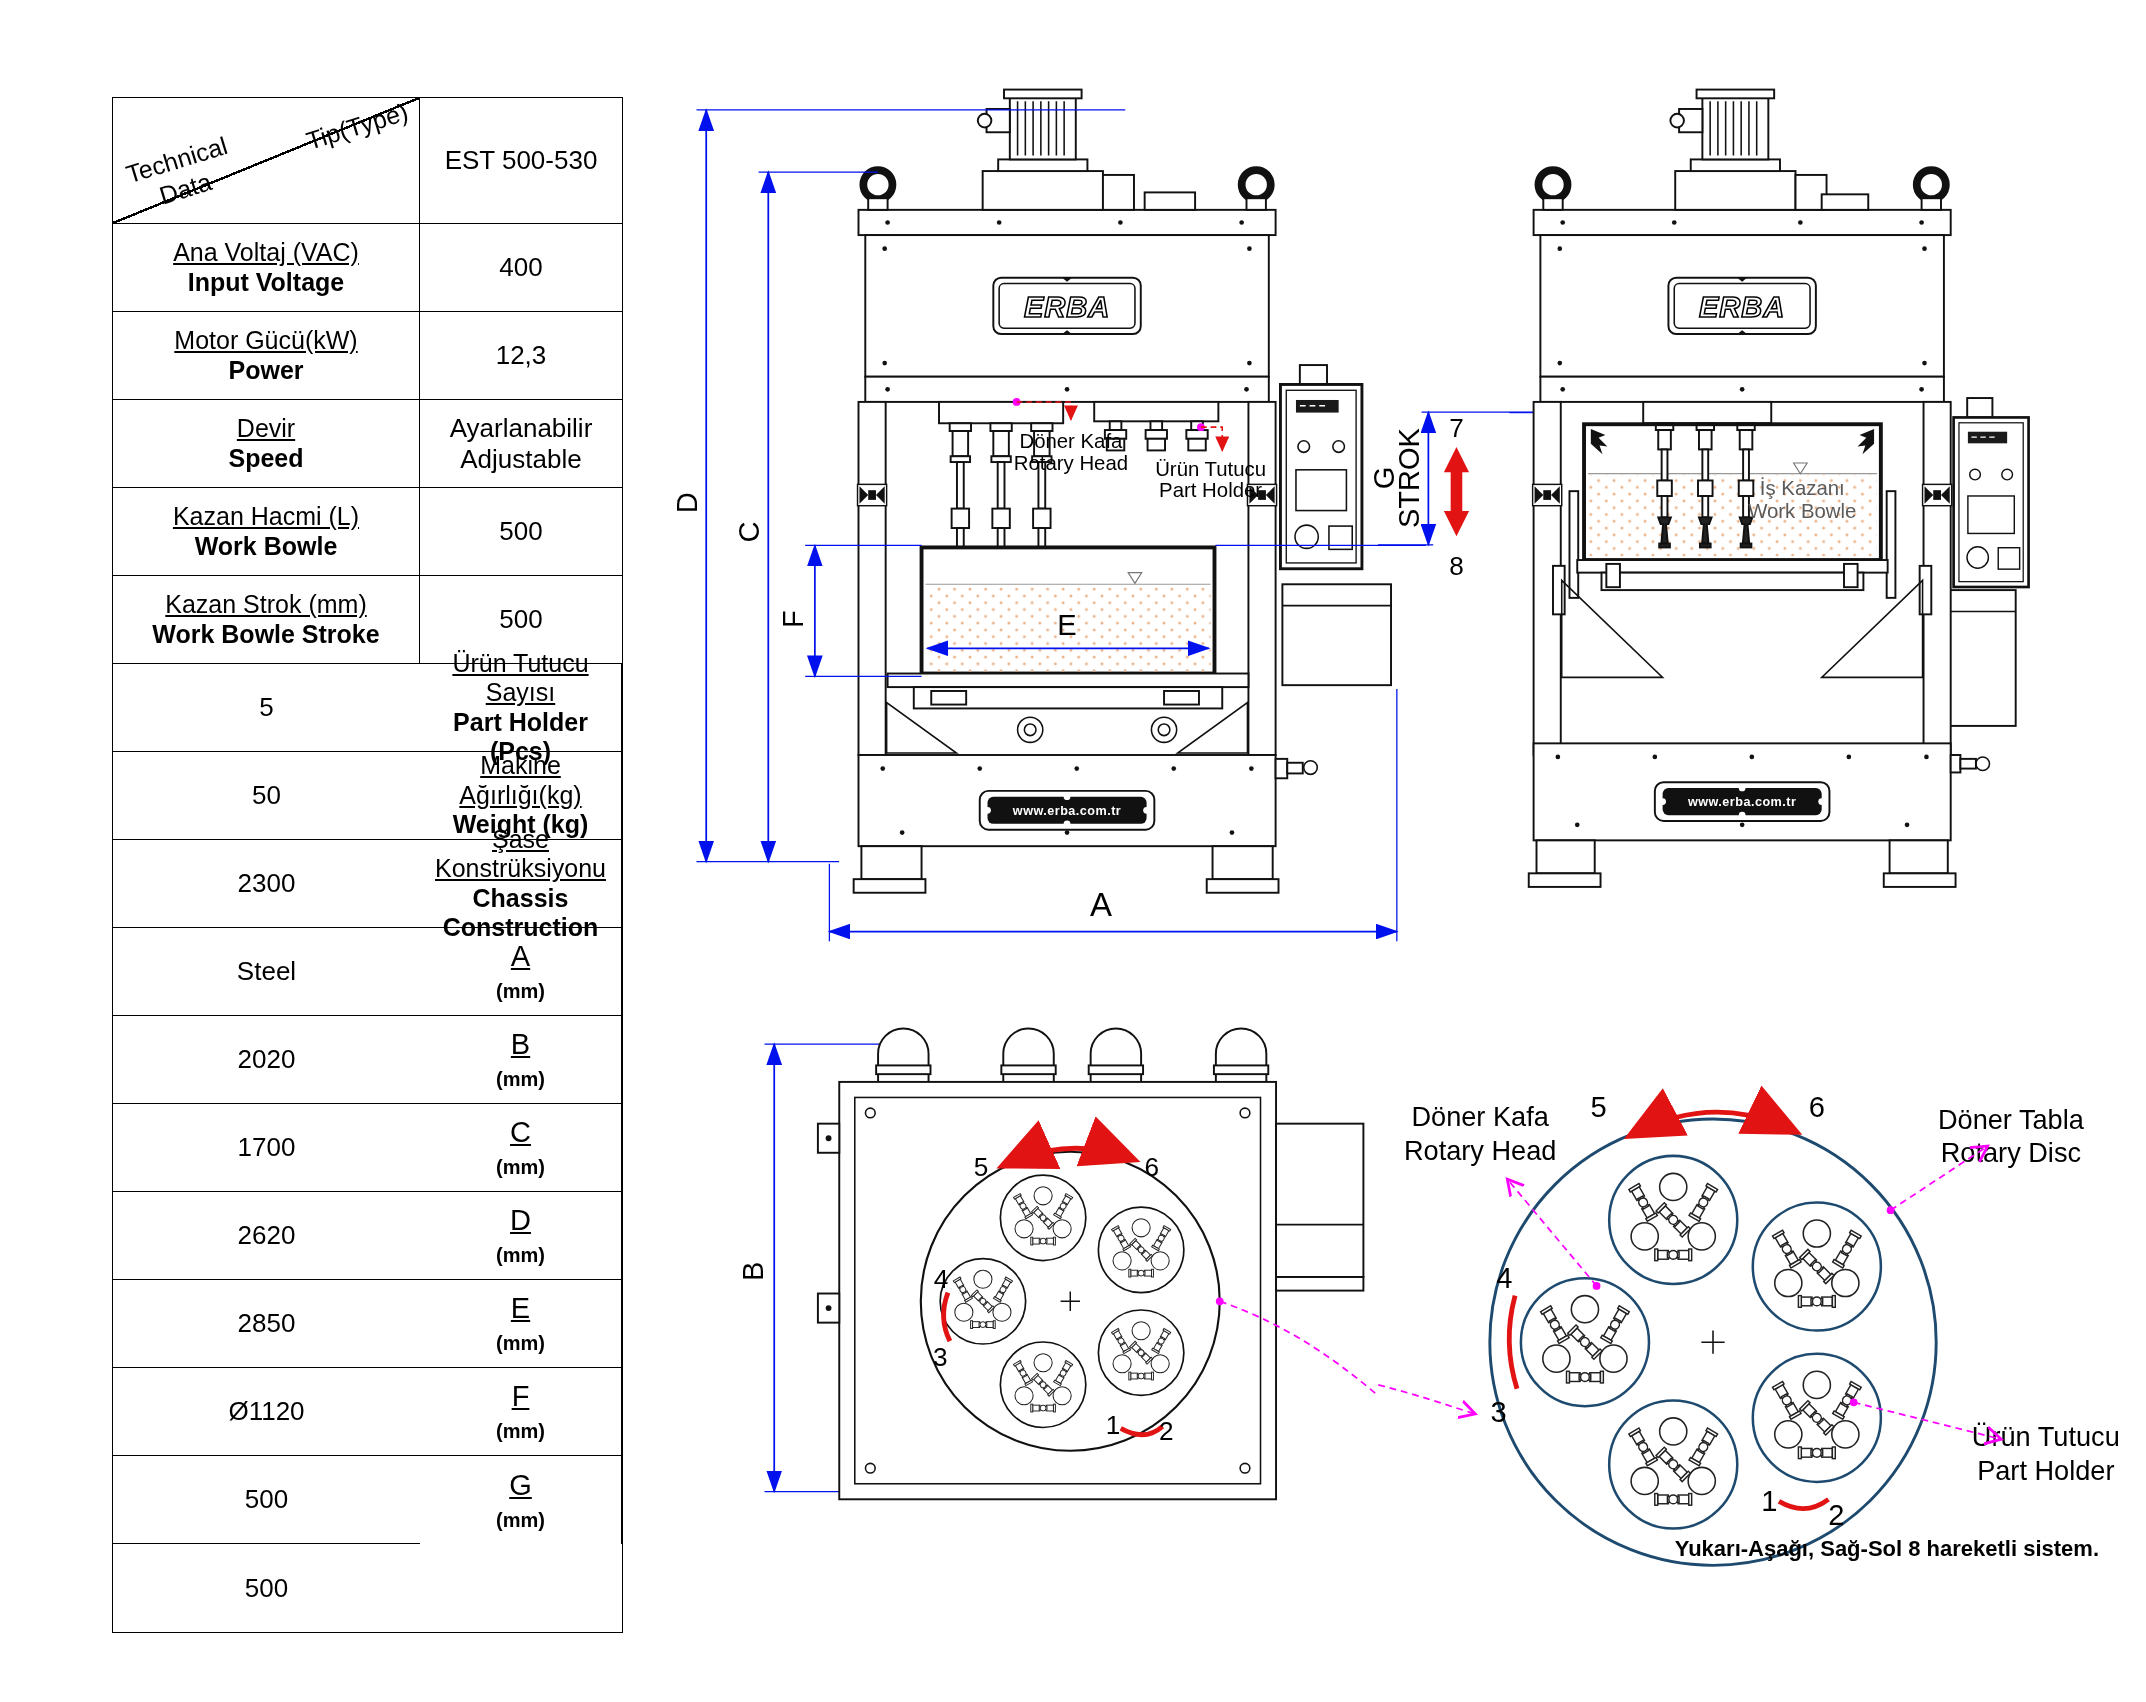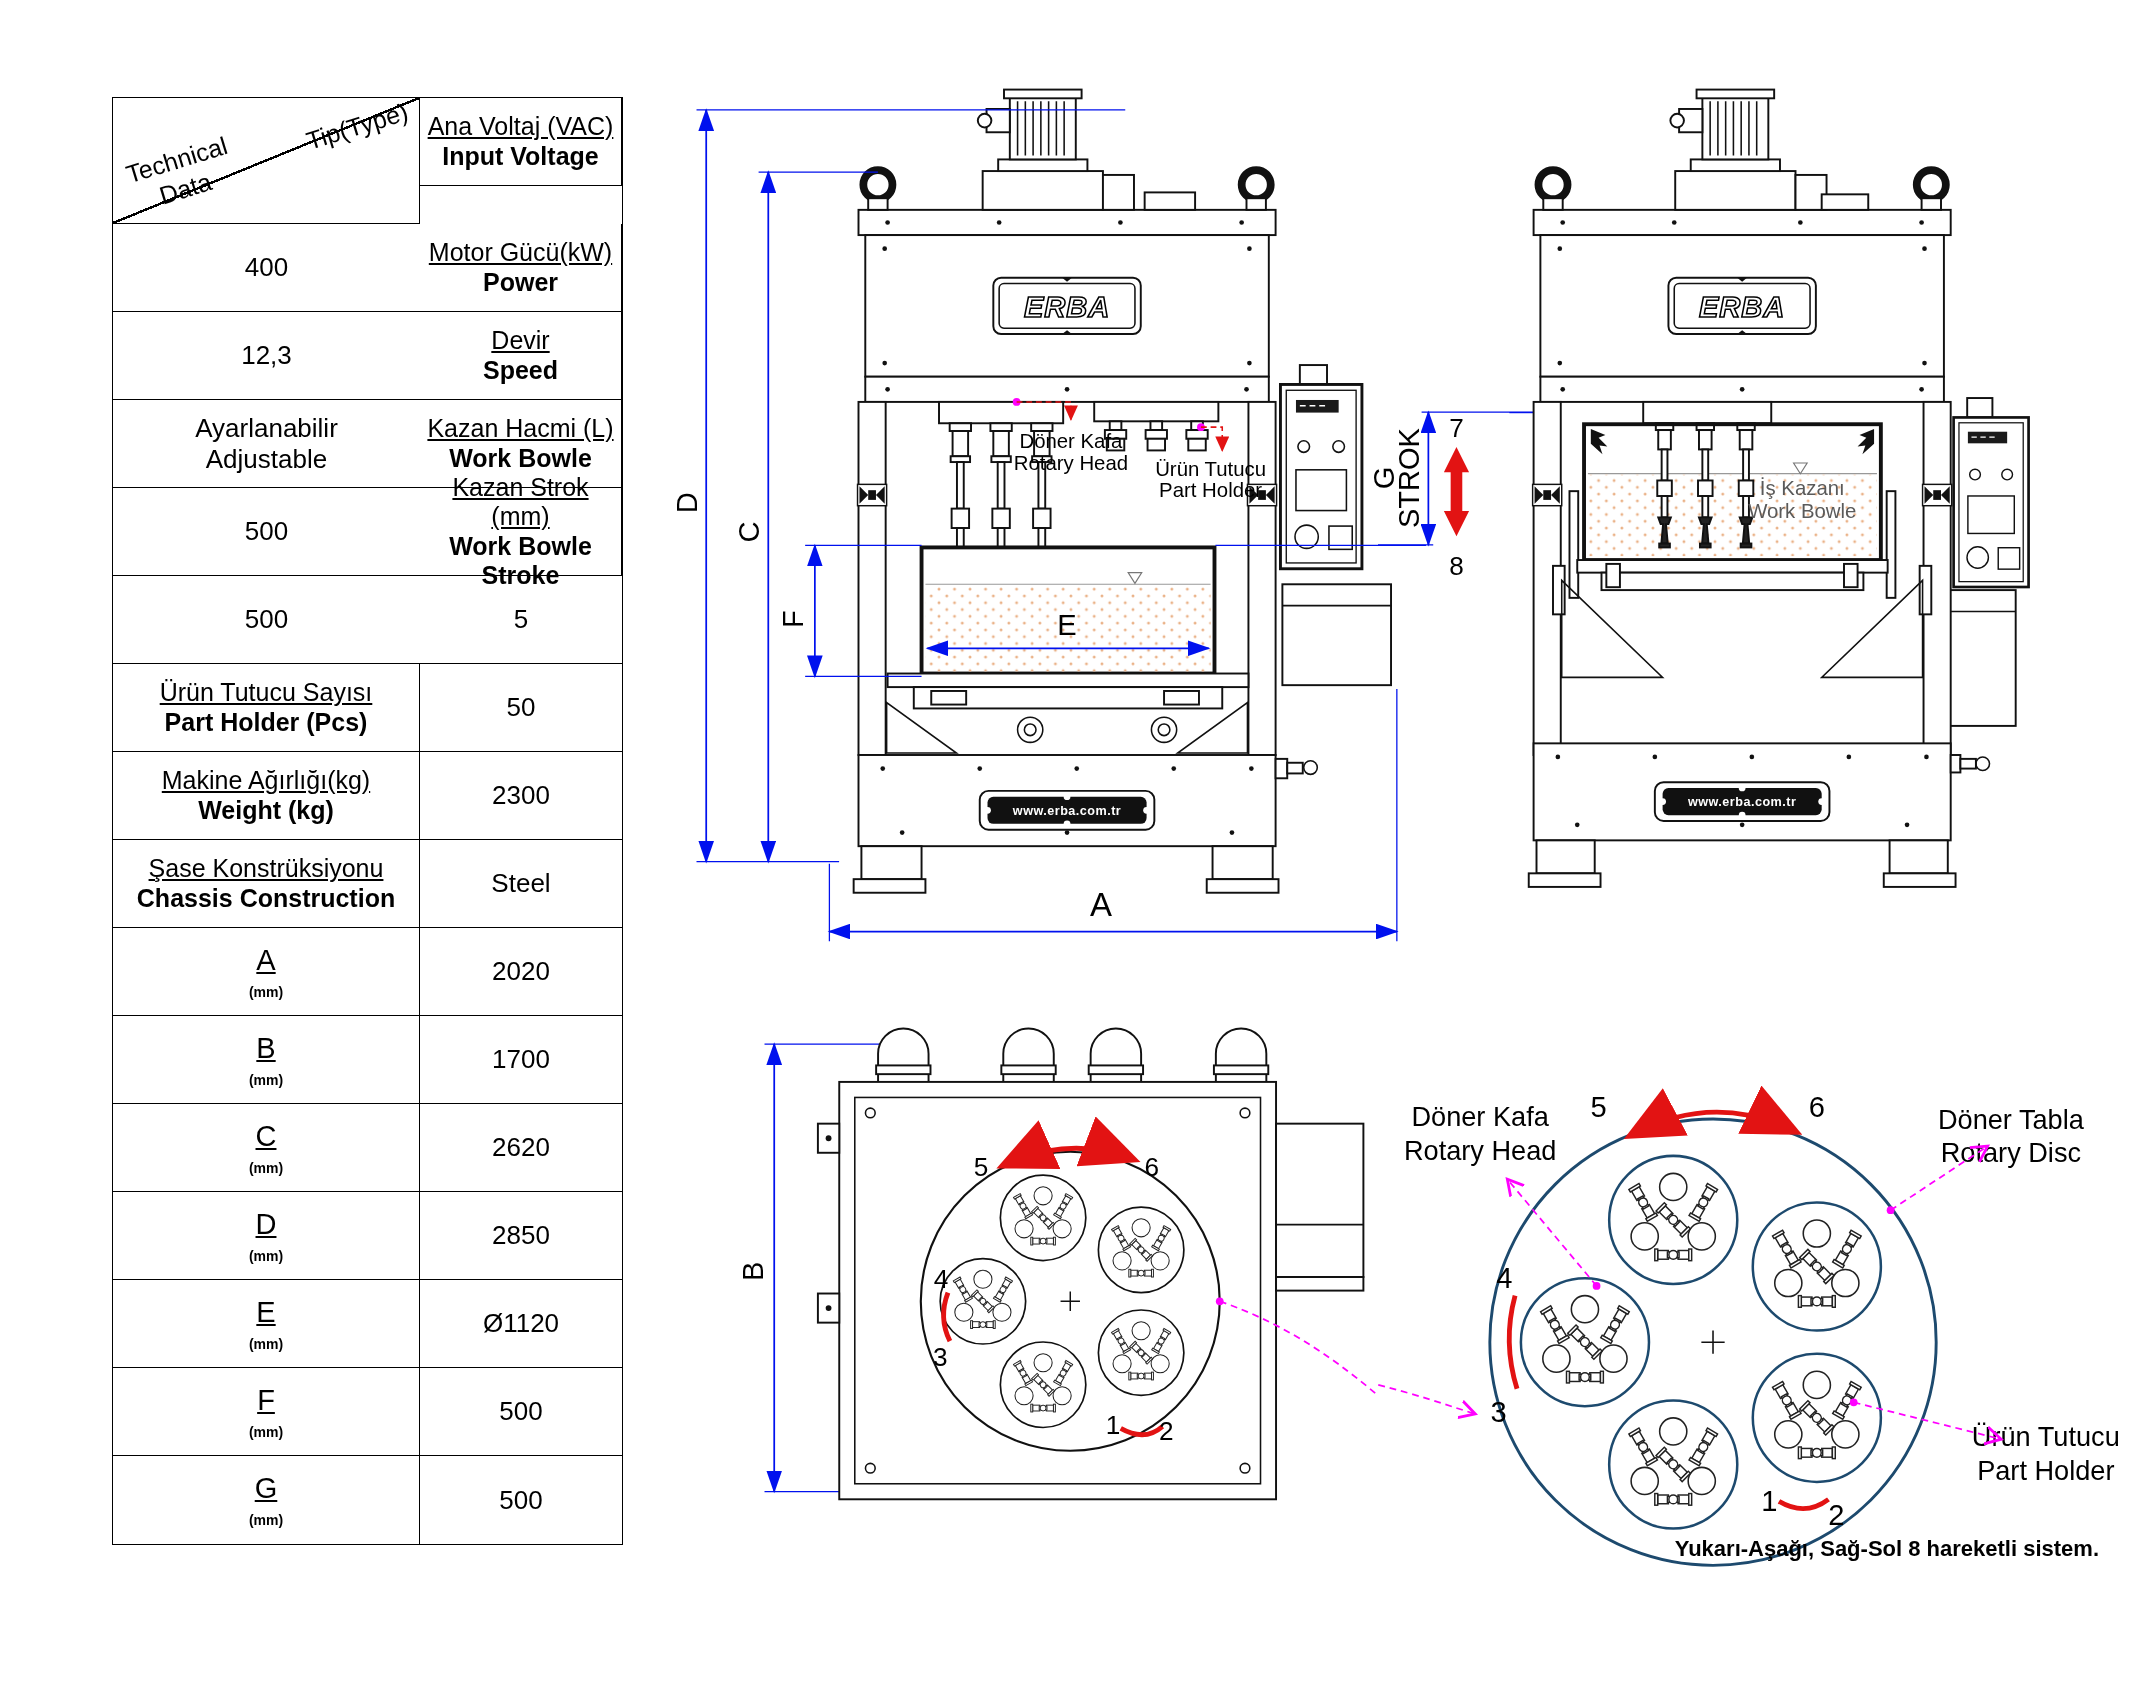--- a/index.html
+++ b/index.html
@@ -22,21 +22,21 @@
     box-sizing:border-box;border-bottom:1.9px solid #000;
     display:flex;flex-direction:column;align-items:center;justify-content:center;
     text-align:center;line-height:1.18;
   }
   .spec-table .lab{border-right:1.9px solid #000;}
   .spec-table .row-h{height:88px;}
   .spec-table .l1{font-size:25px;text-decoration:underline;}
   .spec-table .l2{font-size:25px;font-weight:bold;}
   .spec-table .val{font-size:26px;white-space:pre-line;}
   .spec-table .dim-row .l1{font-size:29px;}
-  .spec-table .dim-row .l2{font-size:14px;margin-top:7px;text-align:right;}
+  .spec-table .dim-row .l2{font-size:20px;margin-top:7px;text-align:right;}
   .spec-table .last{border-bottom:none;}
   .hdr{height:126px;position:relative;}
   .hdr-diag{
     border-right:1.9px solid #000;border-bottom:1.9px solid #000;
     background-image:linear-gradient(to bottom right,
       transparent calc(50% - 1.2px), #000 calc(50% - 1.2px),
       #000 calc(50% + 1.2px), transparent calc(50% + 1.2px));
   }
   .hdr-type{position:absolute;right:9.7px;top:13.6px;font-size:25px;transform:rotate(-17deg);}
   .hdr-data{position:absolute;left:15.5px;bottom:19.4px;font-size:25px;transform:rotate(-17deg);white-space:pre-line;text-align:center;}
@@ -195,20 +195,21 @@
     </g>
   </defs>
 </svg>
 
 <div class="spec-table">
   <div class="cell lab hdr hdr-diag">
     <div class="hdr-type">Tip(Type)</div>
     <div class="hdr-data">Technical
 Data</div>
   </div>
+  <div class="cell hdr hdr-val">EST 500-530</div>
 
   <div class="cell lab row-h">
       <span class="l1">Ana Voltaj (VAC)</span>
       <span class="l2">Input Voltage</span>
     </div>
   <div class="cell row-h val">400</div>
   <div class="cell lab row-h">
       <span class="l1">Motor Gücü(kW)</span>
       <span class="l2">Power</span>
     </div>

